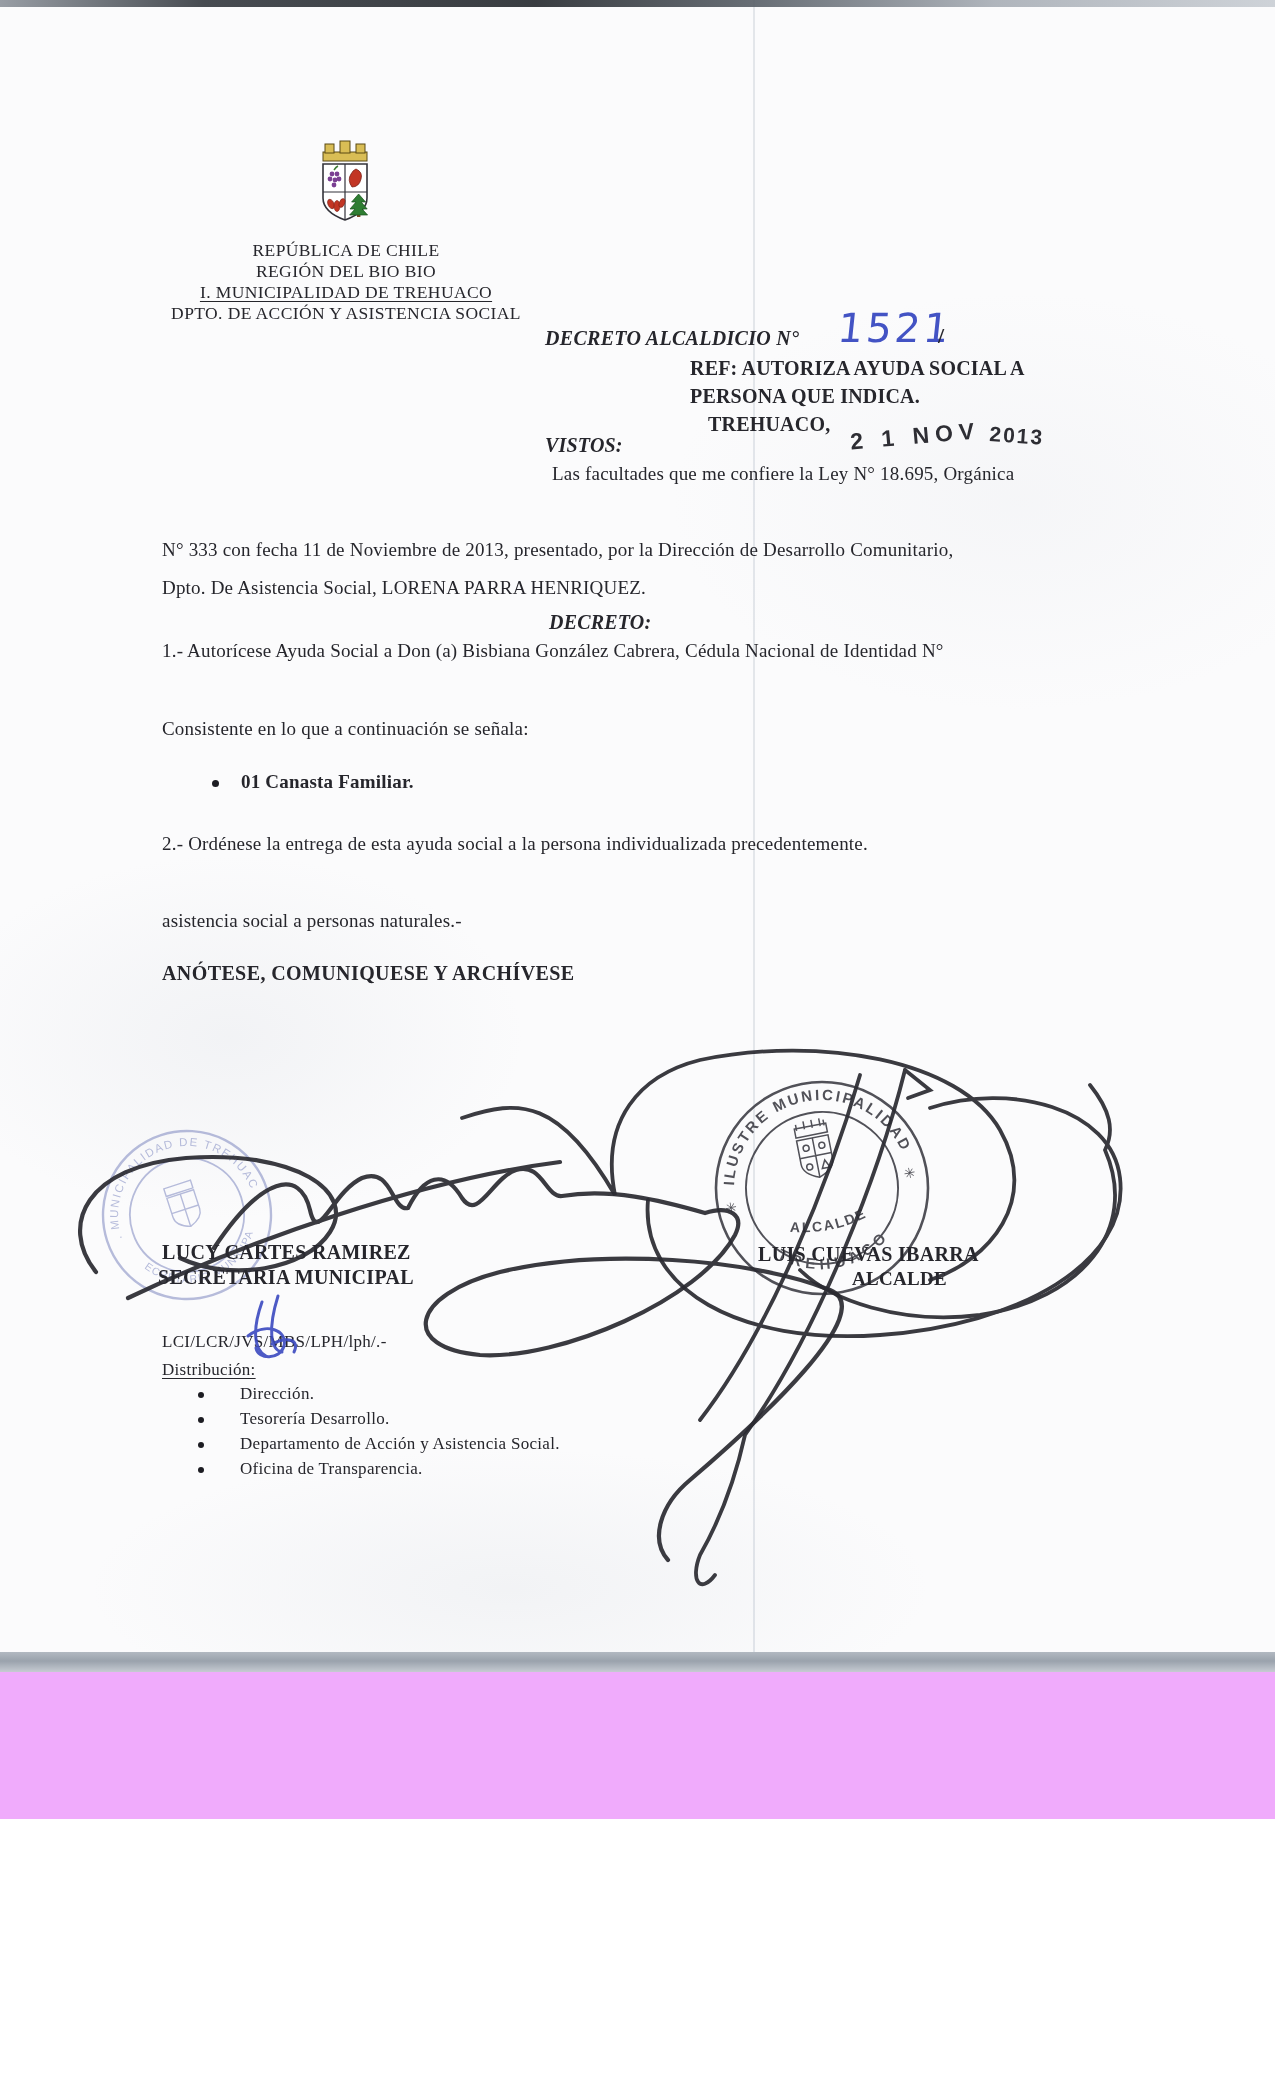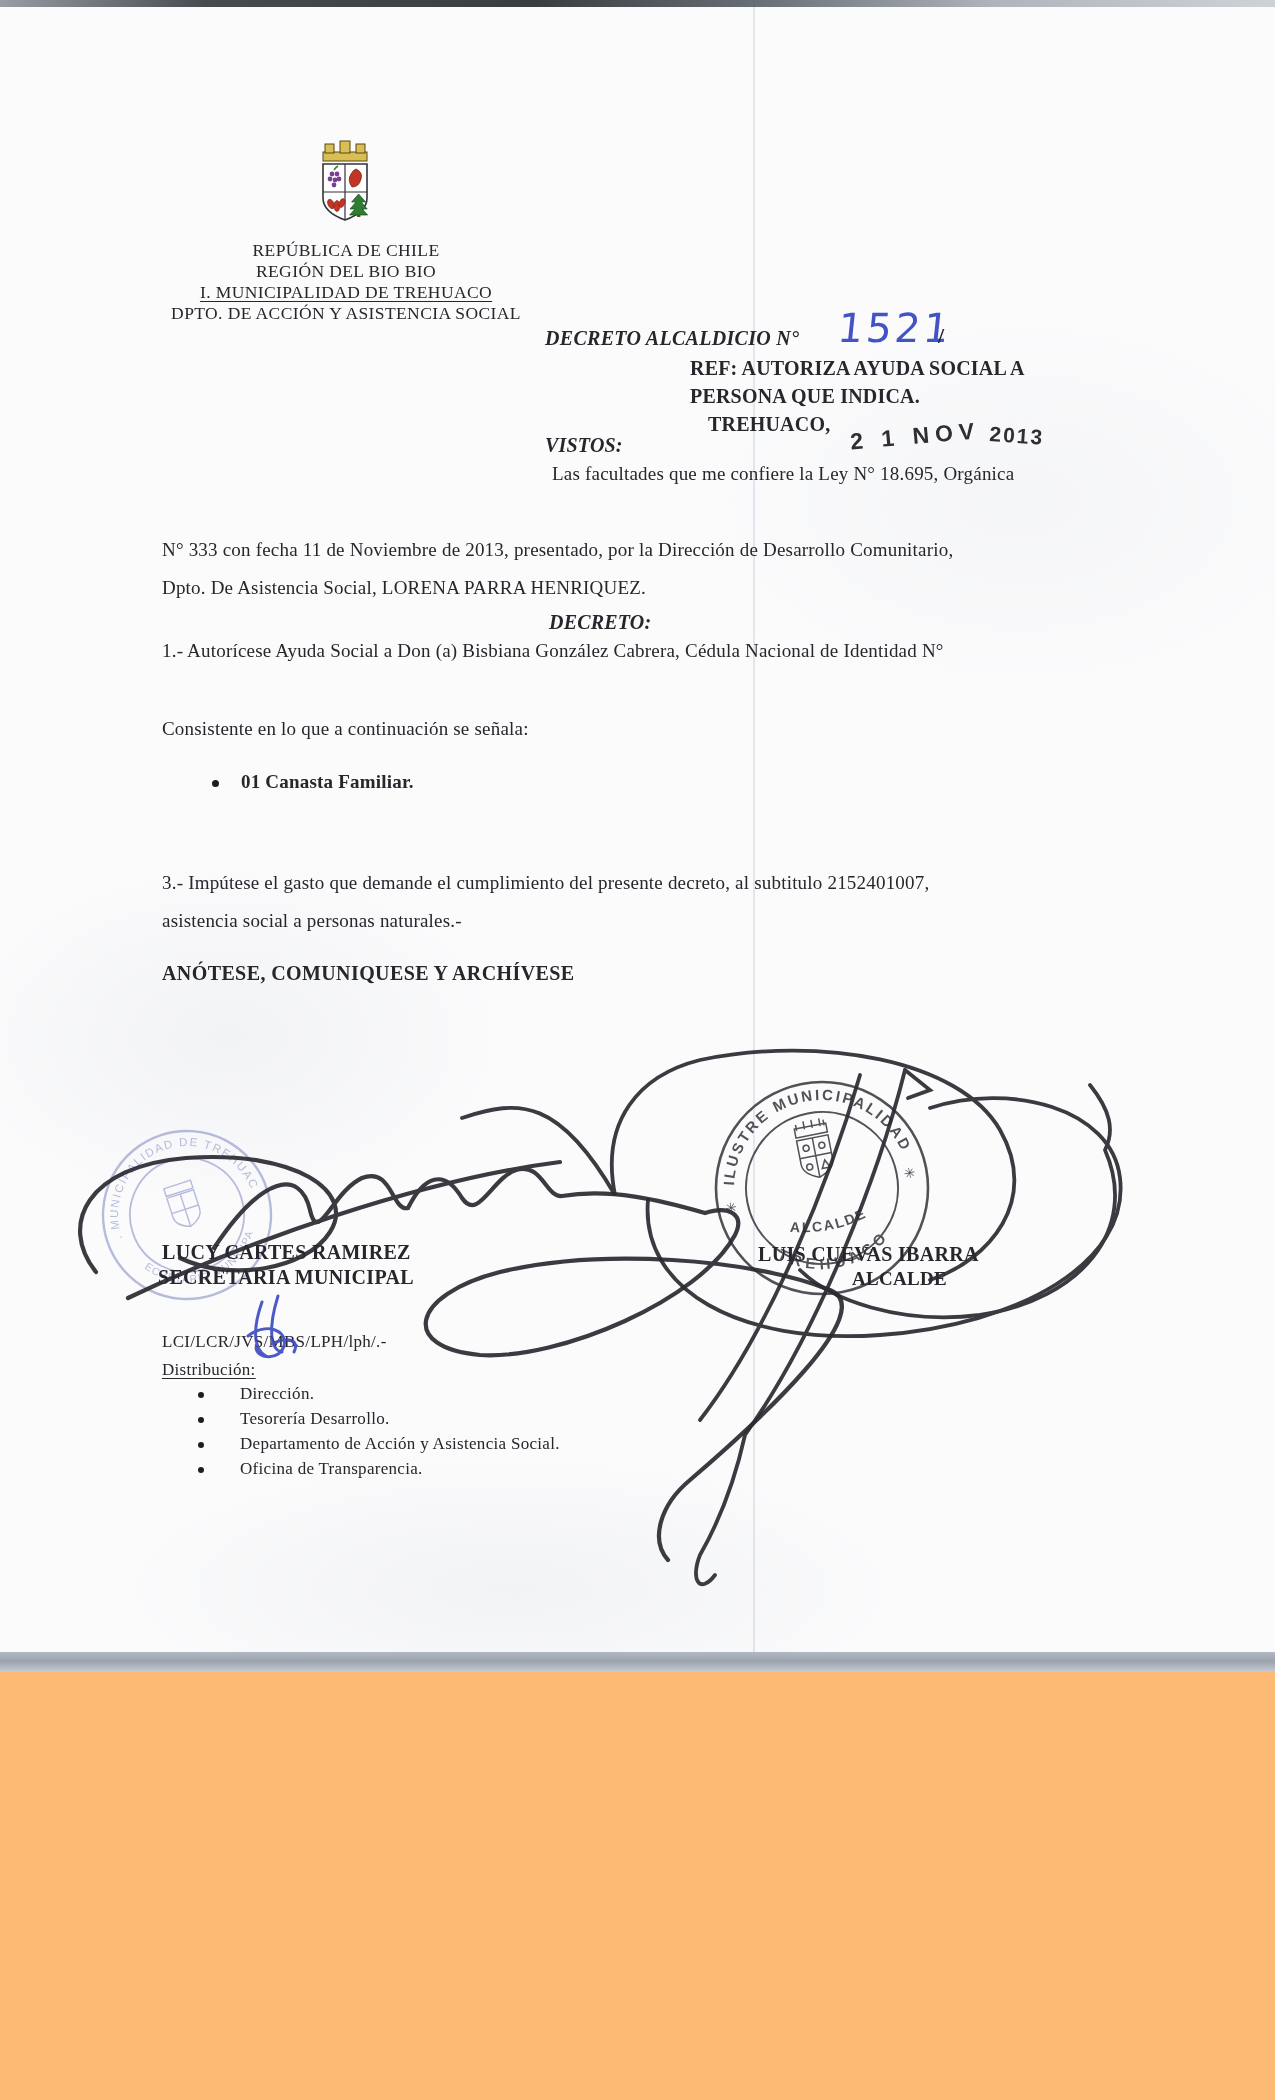--- a/index.html
+++ b/index.html
@@ -1,16 +1,16 @@
 <!DOCTYPE html>
 <html><head>
 <meta charset="utf-8">
 <style>
   html,body{margin:0;padding:0;background:#ffffff;}
-  .page{position:relative;width:1275px;height:2100px;background:#fdba74;overflow:hidden;
+  .page{position:relative;width:1275px;height:1819px;background:#f0abfc;overflow:hidden;
         font-family:"Liberation Serif", serif;color:#26262c;}
   .scan{position:absolute;left:0;top:0;width:1275px;height:1672px;
         background:
           radial-gradient(420px 260px at 18% 62%, rgba(205,210,218,0.20), transparent 70%),
           radial-gradient(500px 300px at 80% 30%, rgba(210,214,222,0.14), transparent 70%),
           radial-gradient(600px 200px at 40% 95%, rgba(200,206,214,0.18), transparent 70%),
           #fbfbfc;}
   .edge-top{position:absolute;left:0;top:0;width:1275px;height:7px;
         background:linear-gradient(90deg,#8d939b 0%,#33383e 16%,#24282d 42%,#5a6169 60%,#a7adb5 78%,#c9ced4 100%);opacity:.9;}
   .edge-bottom{position:absolute;left:0;top:1652px;width:1275px;height:20px;
@@ -106,21 +106,21 @@
   <div class="line" style="left:162px;top:539px;">N° 333 con fecha 11 de Noviembre de 2013, presentado, por la Dirección de Desarrollo Comunitario,</div>
   <div class="line" style="left:162px;top:577px;">Dpto. De Asistencia Social, LORENA PARRA HENRIQUEZ.</div>
 
   <div class="line bi" style="left:549px;top:611px;font-size:20px;">DECRETO:</div>
   <div class="line" style="left:162px;top:640px;">1.- Autorícese Ayuda Social a Don (a) Bisbiana González Cabrera, Cédula Nacional de Identidad N°</div>
   <div class="line" style="left:162px;top:718px;">Consistente en lo que a continuación se señala:</div>
 
   <span class="dot" style="left:212px;top:780px;"></span>
   <div class="line b" style="left:241px;top:771px;">01 Canasta Familiar.</div>
 
-  <div class="line" style="left:162px;top:872px;">3.- Impútese el gasto que demande el cumplimiento del presente decreto, al subtitulo 2152401007,</div>
+  <div class="line" style="left:162px;top:833px;">2.- Ordénese la entrega de esta ayuda social a la persona individualizada precedentemente.</div>
   <div class="line" style="left:162px;top:910px;">asistencia social a personas naturales.-</div>
 
   <div class="line b" style="left:162px;top:962px;font-size:20px;letter-spacing:.4px;">ANÓTESE, COMUNIQUESE Y ARCHÍVESE</div>
 
   <div class="stamp-left-wrap">
     <svg width="176" height="176" viewBox="0 0 176 176">
       <defs>
         <path id="ls-top" d="M19,88 A69,69 0 0 1 157,88"></path>
         <path id="ls-bottom" d="M30,124 A69,69 0 0 0 146,124"></path>
       </defs>

